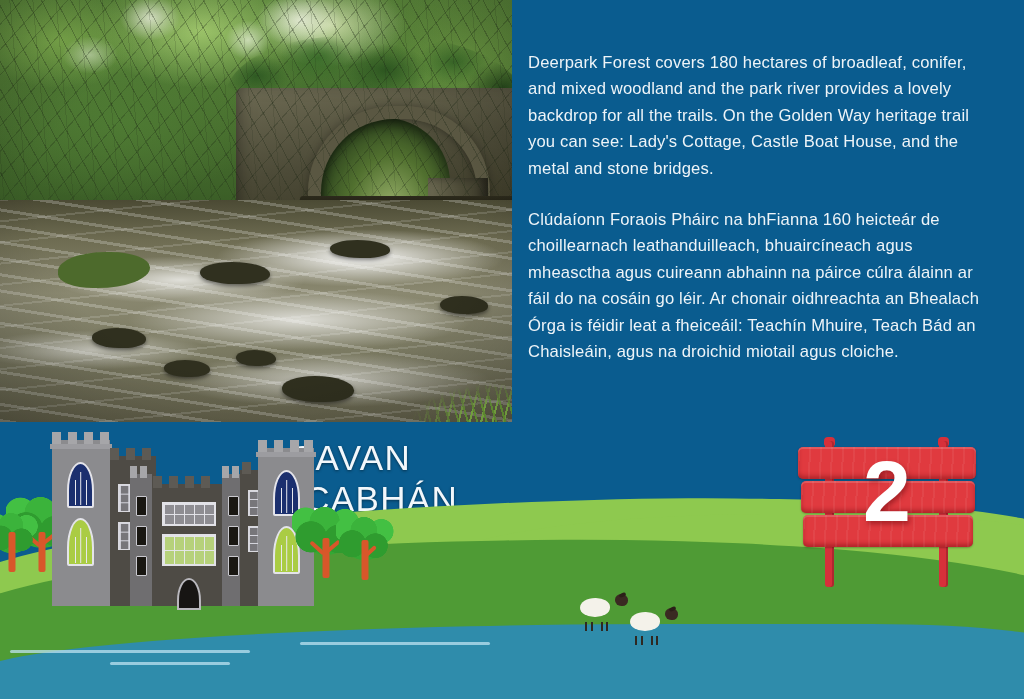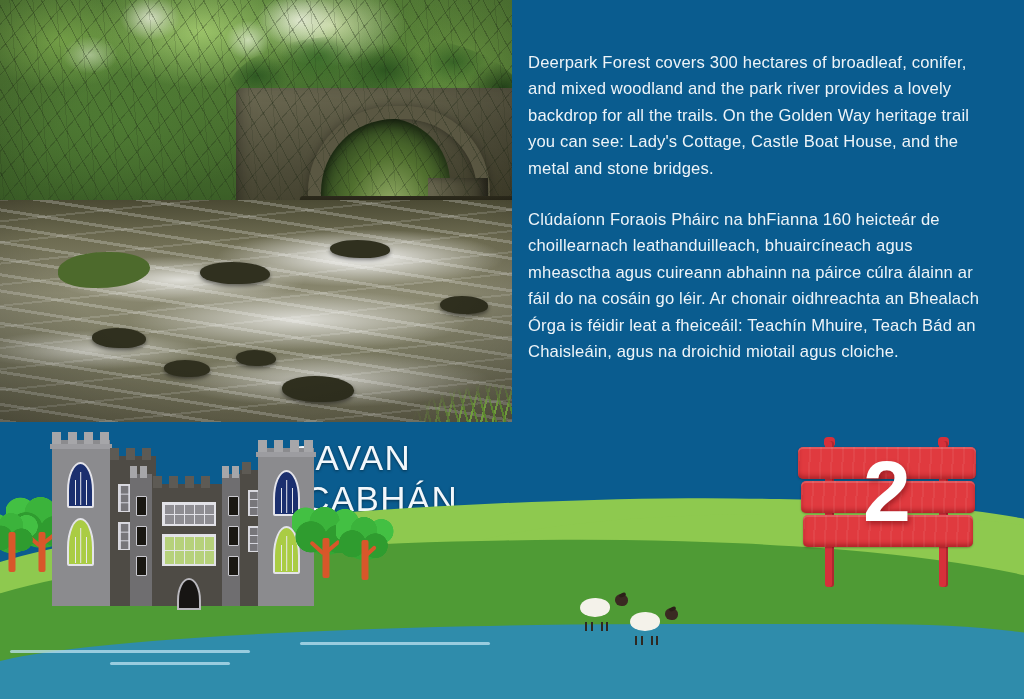--- a/index.html
+++ b/index.html
@@ -270,21 +270,21 @@
       <div class="ph-rock" style="left:236px;top:150px;width:40px;height:16px;"></div>
       <div class="ph-rock" style="left:282px;top:176px;width:72px;height:26px;"></div>
       <div class="ph-rock" style="left:440px;top:96px;width:48px;height:18px;"></div>
     </div>
 
     <div class="ph-grass"></div>
     <div class="ph-vignette"></div>
   </div>
 
   <div id="textpanel">
-    <p class="para">Deerpark Forest covers 300 hectares of broadleaf, conifer, and mixed woodland and the park river provides a lovely backdrop for all the trails. On the Golden Way heritage trail you can see: Lady's Cottage, Castle Boat House, and the metal and stone bridges.</p>
+    <p class="para">Deerpark Forest covers 180 hectares of broadleaf, conifer, and mixed woodland and the park river provides a lovely backdrop for all the trails. On the Golden Way heritage trail you can see: Lady's Cottage, Castle Boat House, and the metal and stone bridges.</p>
     <p class="para">Clúdaíonn Foraois Pháirc na bhFianna 160 heicteár de choillearnach leathanduilleach, bhuaircíneach agus mheasctha agus cuireann abhainn na páirce cúlra álainn ar fáil do na cosáin go léir. Ar chonair oidhreachta an Bhealach Órga is féidir leat a fheiceáil: Teachín Mhuire, Teach Bád an Chaisleáin, agus na droichid miotail agus cloiche.</p>
   </div>
 
   <div id="title">
     <span class="l1">CAVAN</span>
     <span class="l2">AN CABHÁN</span>
   </div>
 
   <div id="scene">
 

